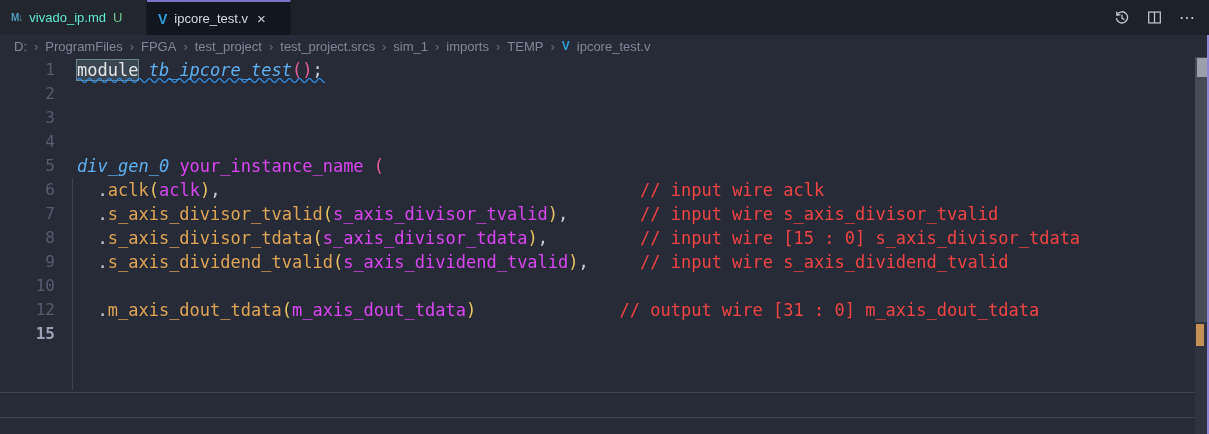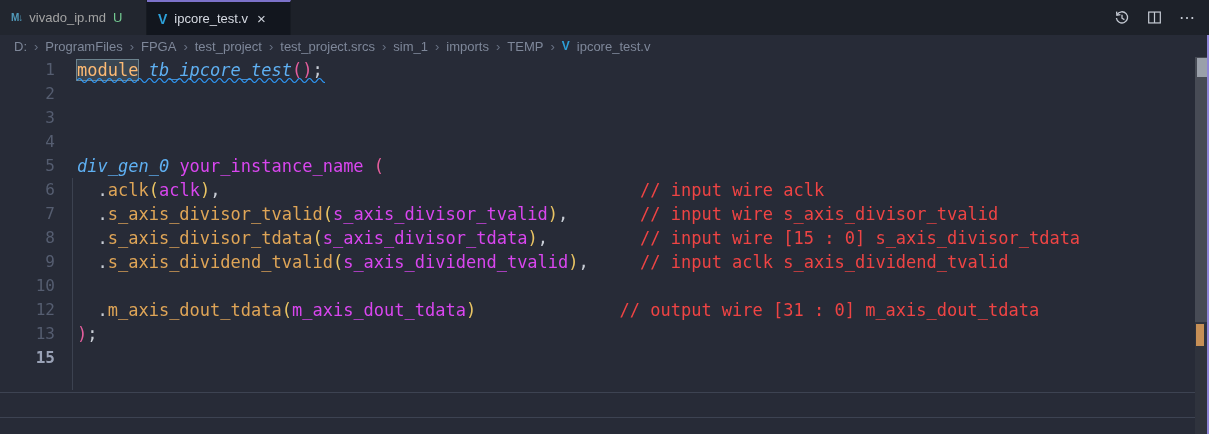--- a/index.html
+++ b/index.html
@@ -3,21 +3,21 @@
 <meta charset="utf-8">
 <style>
   html,body{margin:0;padding:0;background:#1d2129;}
   .app{position:relative;width:1209px;height:434px;overflow:hidden;background:#272b37;
        font-family:"Liberation Sans",sans-serif;}
   
   .tabbar{position:absolute;left:0;top:0;width:1209px;height:35px;background:#1d2129;display:flex;align-items:stretch;}
   .tabs{display:flex;align-items:stretch;}
   .tab{box-sizing:border-box;display:flex;align-items:center;gap:7px;padding:0 11px;width:147px;
        background:#22262f;border-right:1px solid #171b22;cursor:pointer;font-size:13px;color:#8a9199;}
-  .tab .tlabel{white-space:nowrap;overflow:hidden;color:#a3a3a3;}
+  .tab .tlabel{white-space:nowrap;overflow:hidden;color:#5eead4;}
   .tab.active{width:144px;background:#12161e;border-top:2px solid #7b71c9;}
   .tab.active .tlabel{color:#d6dae2;}
   .ficon{font-weight:bold;flex:none;}
   .mdico{color:#519aba;font-size:10px;letter-spacing:-1px;}
   .vico{color:#2da0d8;font-size:14px;}
   .ubadge{color:#73c991;font-size:13px;}
   .tclose{color:#ccd1d9;font-size:15px;margin-left:2px;}
   .actions{margin-left:auto;display:flex;align-items:center;gap:17px;padding-right:14px;}
   .act{display:flex;align-items:center;color:#c4c9d2;cursor:pointer;}
   .act svg{display:block;}
@@ -28,21 +28,21 @@
   .bc-sep{color:#68718333;color:#687183;font-size:13px;}
   .bc-item{white-space:nowrap;cursor:pointer;}
   .bc-v{font-size:12px;}
   
   .editor{position:absolute;left:0;top:57px;width:1209px;height:377px;background:#272b37;padding-top:1px;box-sizing:border-box;}
   .row{display:flex;height:24px;line-height:24px;font-family:"DejaVu Sans Mono",monospace;font-size:17px;}
   .num{flex:none;width:55px;text-align:right;color:#555d70;font-size:16px;user-select:none;}
   .numactive{color:#9aa2b6;font-weight:bold;}
   .codetext{flex:none;padding-left:22px;white-space:pre;}
   .pl{color:#c9ced6;}
-  .kw{color:#fdba74;}
+  .kw{color:#e5e5e5;}
   .box{background:rgba(116,150,163,.25);outline:1px solid #6c838e;}
   .fni{color:#5fb0f2;font-style:italic;}
   .fn{color:#d946ef;}
   .port{color:#dfa557;}
   .gd{color:#e9c464;}
   .pk{color:#e55e9d;}
   .cm{color:#ef4444;}
   .squiggle{position:absolute;left:77px;top:20px;pointer-events:none;}
   .indent-guide{position:absolute;left:72px;top:121px;width:1px;height:212px;background:#3c4250;}
   .cur-line{position:absolute;left:0;right:14px;top:335px;height:26px;box-sizing:border-box;
@@ -142,32 +142,28 @@
         <div class="row">
           <span class="num">7</span>
           <span class="codetext"><span class="pl">  .</span><span class="port">s_axis_divisor_tvalid</span><span class="gd">(</span><span class="fn">s_axis_divisor_tvalid</span><span class="gd">)</span><span class="pl">,</span><span class="pl">       </span><span class="cm">// input wire s_axis_divisor_tvalid</span></span>
         </div>
         <div class="row">
           <span class="num">8</span>
           <span class="codetext"><span class="pl">  .</span><span class="port">s_axis_divisor_tdata</span><span class="gd">(</span><span class="fn">s_axis_divisor_tdata</span><span class="gd">)</span><span class="pl">,</span><span class="pl">         </span><span class="cm">// input wire [15 : 0] s_axis_divisor_tdata</span></span>
         </div>
         <div class="row">
           <span class="num">9</span>
-          <span class="codetext"><span class="pl">  .</span><span class="port">s_axis_dividend_tvalid</span><span class="gd">(</span><span class="fn">s_axis_dividend_tvalid</span><span class="gd">)</span><span class="pl">,</span><span class="pl">     </span><span class="cm">// input aclk s_axis_dividend_tvalid</span></span>
+          <span class="codetext"><span class="pl">  .</span><span class="port">s_axis_dividend_tvalid</span><span class="gd">(</span><span class="fn">s_axis_dividend_tvalid</span><span class="gd">)</span><span class="pl">,</span><span class="pl">     </span><span class="cm">// input wire s_axis_dividend_tvalid</span></span>
         </div>
         <div class="row">
           <span class="num">10</span>
         </div>
         <div class="row">
           <span class="num">12</span>
           <span class="codetext"><span class="pl">  .</span><span class="port">m_axis_dout_tdata</span><span class="gd">(</span><span class="fn">m_axis_dout_tdata</span><span class="gd">)</span><span class="pl">              </span><span class="cm">// output wire [31 : 0] m_axis_dout_tdata</span></span>
-        </div>
-        <div class="row">
-          <span class="num">13</span>
-          <span class="codetext"><span class="pk">)</span><span class="pl">;</span></span>
         </div>
         <div class="row">
           <span class="num numactive">15</span>
         </div>
       </div>
     <svg class="squiggle" width="248" height="7">
       <path fill="none" stroke="#2f9dff" stroke-width="1.2" d="M0 3.5 q2.5 -4 5 0 q2.5 4 5 0 q2.5 -4 5 0 q2.5 4 5 0 q2.5 -4 5 0 q2.5 4 5 0 q2.5 -4 5 0 q2.5 4 5 0 q2.5 -4 5 0 q2.5 4 5 0 q2.5 -4 5 0 q2.5 4 5 0 q2.5 -4 5 0 q2.5 4 5 0 q2.5 -4 5 0 q2.5 4 5 0 q2.5 -4 5 0 q2.5 4 5 0 q2.5 -4 5 0 q2.5 4 5 0 q2.5 -4 5 0 q2.5 4 5 0 q2.5 -4 5 0 q2.5 4 5 0 q2.5 -4 5 0 q2.5 4 5 0 q2.5 -4 5 0 q2.5 4 5 0 q2.5 -4 5 0 q2.5 4 5 0 q2.5 -4 5 0 q2.5 4 5 0 q2.5 -4 5 0 q2.5 4 5 0 q2.5 -4 5 0 q2.5 4 5 0 q2.5 -4 5 0 q2.5 4 5 0 q2.5 -4 5 0 q2.5 4 5 0 q2.5 -4 5 0 q2.5 4 5 0 q2.5 -4 5 0 q2.5 4 5 0 q2.5 -4 5 0 q2.5 4 5 0 q2.5 -4 5 0 q2.5 4 5 0 q2.5 -4 5 0 q2.5 4 5 0"></path>
     </svg>
     <div class="ruler">
       <div class="thumb"></div>

